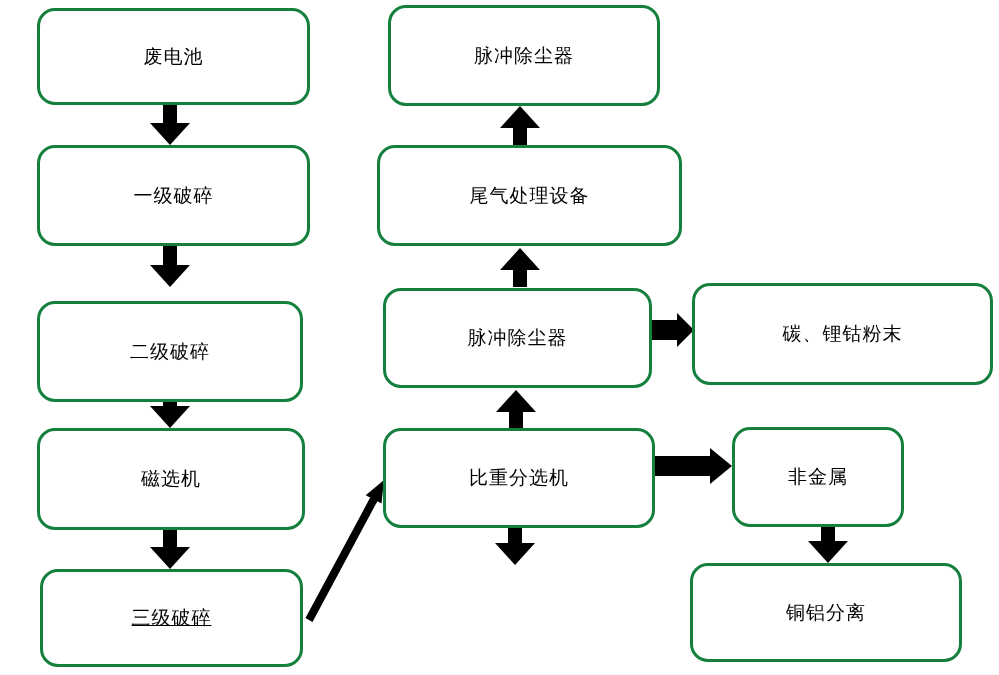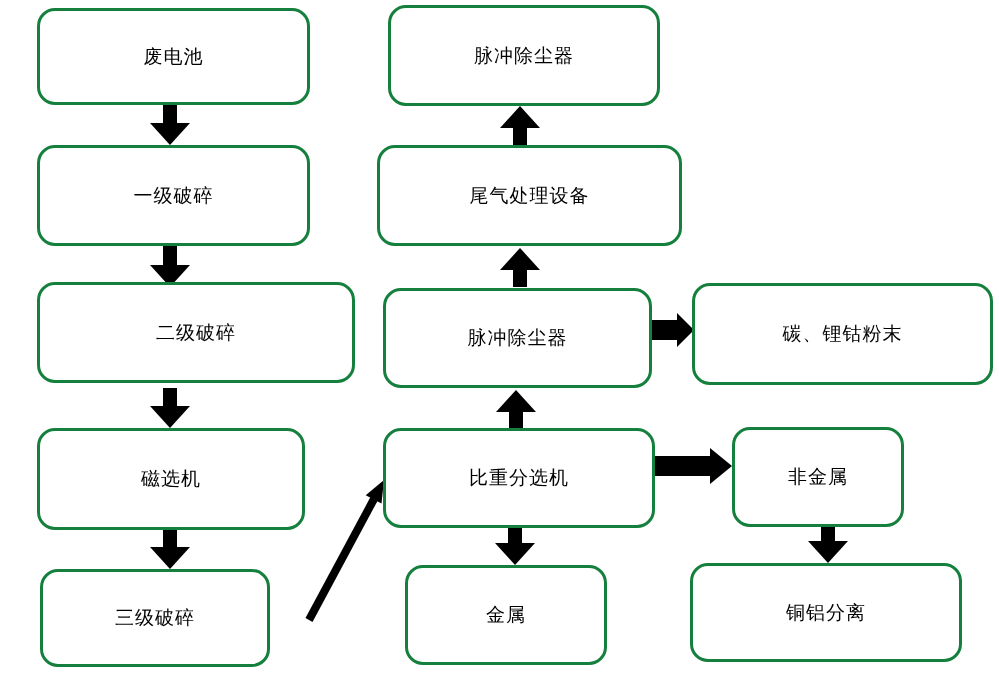--- a/index.html
+++ b/index.html
@@ -104,35 +104,34 @@
     <g>
       <rect x="821" y="527" width="14" height="14"></rect>
       <polygon points="808,541 848,541 828,563"></polygon>
     </g>
   </svg>
 
   <div class="node" style="left:37px; top:8px; width:273px; height:97px;">废电池</div>
 
   <div class="node" style="left:37px; top:145px; width:273px; height:101px;">一级破碎</div>
 
-  <div class="node" style="left:37px; top:282px; width:318px; height:101px;">二级破碎</div>
+  <div class="node" style="left:37px; top:301px; width:266px; height:101px;">二级破碎</div>
 
   <div class="node" style="left:37px; top:428px; width:268px; height:102px;">磁选机</div>
 
-  <div class="node" style="left:40px; top:569px; width:230px; height:98px;">三级破碎</div>
+  <div class="node" style="left:40px; top:569px; width:263px; height:98px;text-decoration:underline;">三级破碎</div>
 
   <div class="node" style="left:388px; top:5px; width:272px; height:101px;">脉冲除尘器</div>
 
   <div class="node" style="left:377px; top:145px; width:305px; height:101px;">尾气处理设备</div>
 
   <div class="node" style="left:383px; top:288px; width:269px; height:100px;">脉冲除尘器</div>
 
   <div class="node" style="left:383px; top:428px; width:272px; height:100px;">比重分选机</div>
 
-  <div class="node" style="left:405px; top:565px; width:202px; height:100px;">金属</div>
 
   <div class="node" style="left:692px; top:283px; width:301px; height:102px;">碳、锂钴粉末</div>
 
   <div class="node" style="left:732px; top:427px; width:172px; height:100px;">非金属</div>
 
   <div class="node" style="left:690px; top:563px; width:272px; height:99px;">铜铝分离</div>
 
 </div>
 
 </body></html>

